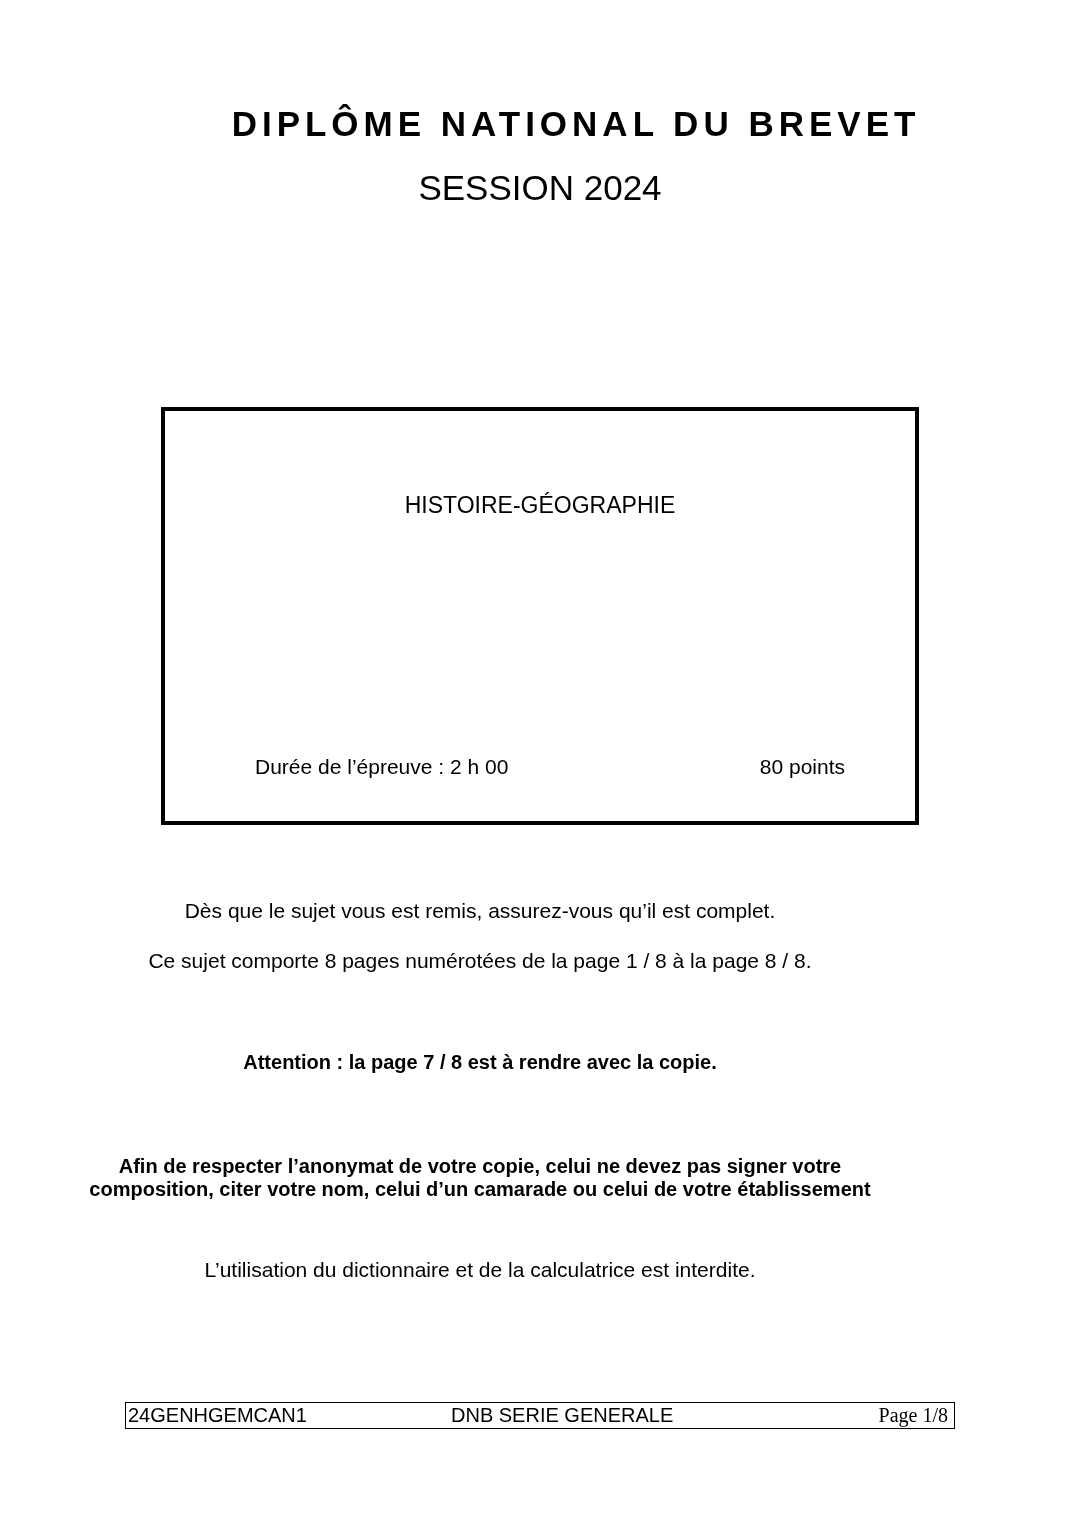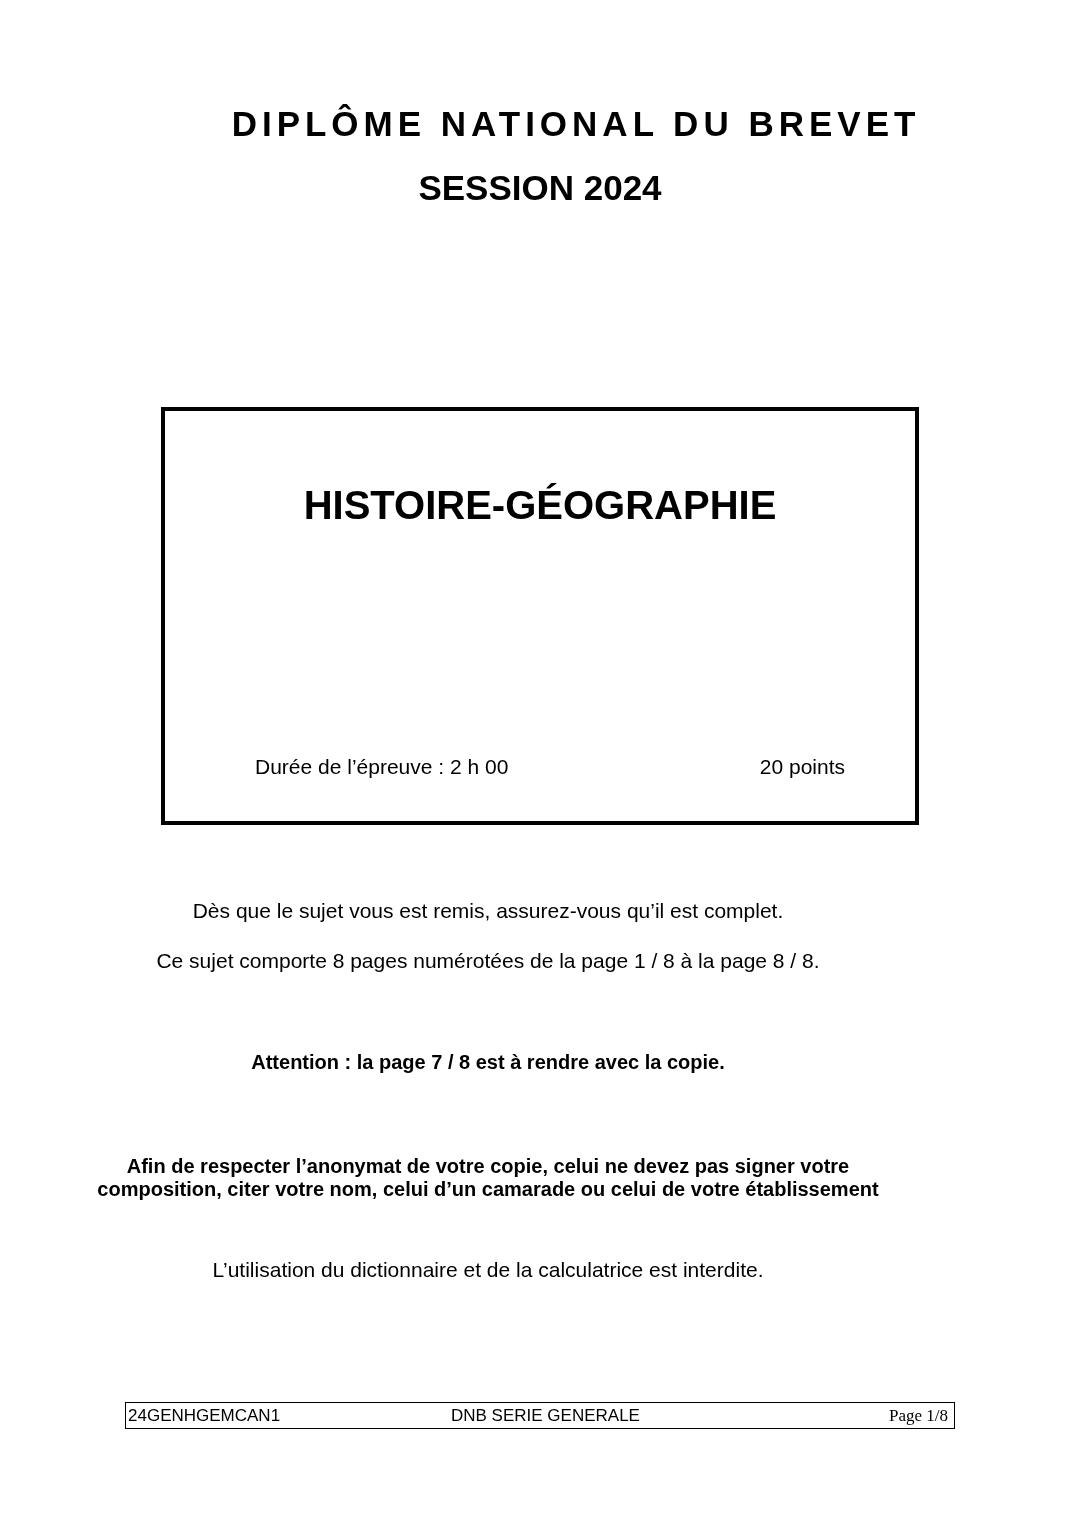--- a/index.html
+++ b/index.html
@@ -21,40 +21,40 @@
       top: 102px;
       font-size: 35px;
       font-weight: bold;
       letter-spacing: 5px;
       line-height: 44px;
       padding-left: 36px;
     }
     .session {
       top: 166px;
       font-size: 35px;
-      font-weight: bold;
+      font-weight: normal;
       line-height: 44px;
     }
 
     .box {
       position: absolute;
       left: 161px;
       top: 407px;
       width: 750px;
       height: 410px;
       border: 4px solid #000;
       box-sizing: content-box;
     }
     .box .subj {
       position: absolute;
       left: 0;
       width: 100%;
       text-align: center;
-      font-weight: bold;
-      font-size: 40px;
+      font-weight: normal;
+      font-size: 23px;
       line-height: 42px;
     }
     .box .subj1 { top: 73px; }
     .box .subj2 { top: 139px; }
     .box .serie {
       position: absolute;
       left: 0;
       width: 100%;
       text-align: center;
       font-size: 35px;
@@ -72,59 +72,59 @@
     .box .points {
       position: absolute;
       right: 70px;
       top: 343px;
       font-size: 21px;
       line-height: 26px;
     }
 
     .line {
       position: absolute;
-      left: 8px;
+      left: 0;
       width: 960px;
       text-align: center;
       font-size: 21px;
       line-height: 26px;
     }
     .line.bold { font-weight: bold; font-size: 20px; }
     .l1 { top: 898px; }
     .l2 { top: 948px; }
     .l3 { top: 1049px; }
     .l4 { top: 1155px; line-height: 23px; font-size: 19px; }
     .l5 { top: 1178px; line-height: 23px; font-size: 19px; }
     .l6 { top: 1257px; }
 
     .footer {
       position: absolute;
       left: 125px;
       top: 1402px;
       width: 828px;
       height: 25px;
       border: 1px solid #000;
-      font-size: 17px;
+      font-size: 20px;
       line-height: 25px;
     }
     .footer span { position: absolute; top: 0; }
     .footer .code { left: 2px; }
     .footer .mid { left: 325px; }
     .footer .page { right: 6px; font-family: Liberation Serif, serif; }
   </style>
 </head>
 <body>
 
 <div class="abs title">DIPLÔME NATIONAL DU BREVET</div>
 <div class="abs session">SESSION 2024</div>
 
 <div class="box">
   <div class="subj subj1">HISTOIRE-GÉOGRAPHIE</div>
   <div class="duree">Durée de l’épreuve : 2 h 00</div>
-  <div class="points">20 points</div>
+  <div class="points">80 points</div>
 </div>
 
 <div class="line l1">Dès que le sujet vous est remis, assurez-vous qu’il est complet.</div>
 <div class="line l2">Ce sujet comporte 8 pages numérotées de la page 1 / 8 à la page 8 / 8.</div>
 <div class="line bold l3">Attention : la page 7 / 8 est à rendre avec la copie.</div>
 <div class="line bold l4">Afin de respecter l’anonymat de votre copie, celui ne devez pas signer votre</div>
 <div class="line bold l5">composition, citer votre nom, celui d’un camarade ou celui de votre établissement</div>
 <div class="line l6">L’utilisation du dictionnaire et de la calculatrice est interdite.</div>
 
 <div class="footer">

